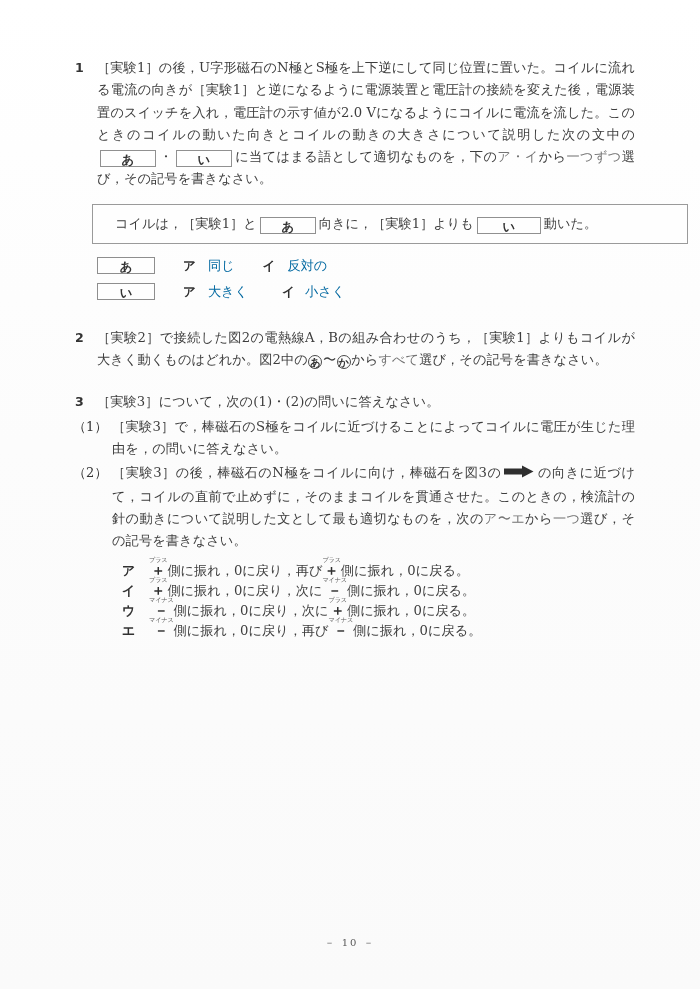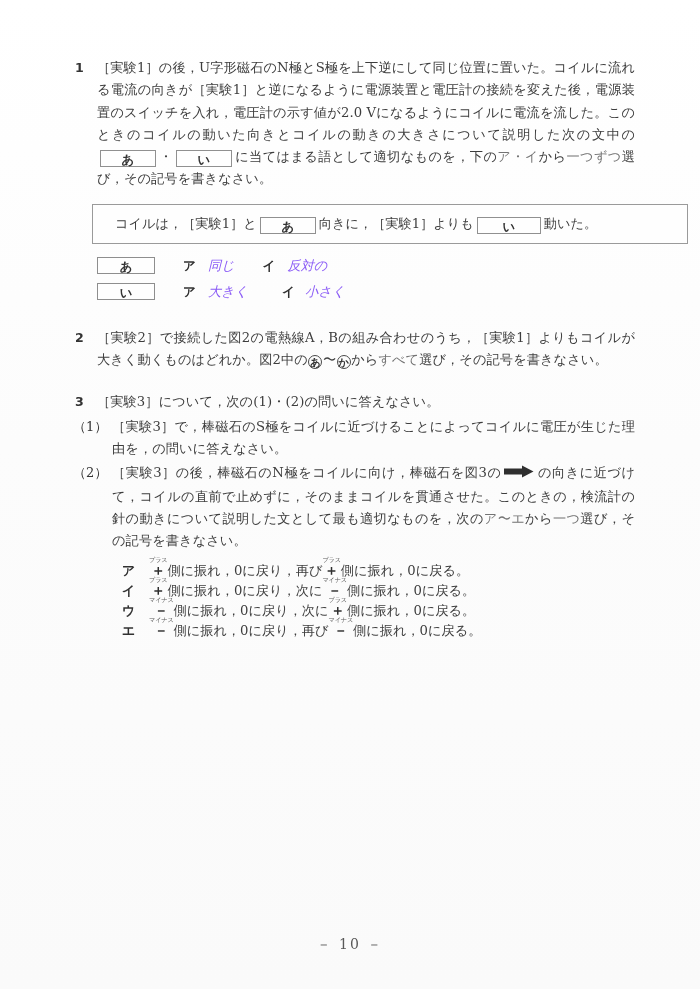--- a/index.html
+++ b/index.html
@@ -119,21 +119,21 @@
   .choice-row .opt {
     display: flex;
     align-items: baseline;
   }
   .choice-row .mk {
     font-family: "DejaVu Sans", "Liberation Sans", sans-serif;
     font-weight: 700;
     font-size: 12.6px;
     color: #303030;
   }
-  .choice-row .txt { color: #8b5cf6; font-style: italic; }
+  .choice-row .txt { color: #0369a1; }
   .c-a  { margin-left: 28px; }
   .c-a .txt { margin-left: 12px; }
   .c-b  { margin-left: 34px; }
   .c-b .txt { margin-left: 10px; }
 
   
   .circled {
     display: inline-block;
     width: 14px;
     height: 14px;
@@ -190,21 +190,21 @@
   }
   .gap-md { height: 20px; }
 
   
   .pagenum {
     position: absolute;
     left: 0;
     right: 0;
     top: 936px;
     text-align: center;
-    font-size: 14px;
+    font-size: 10px;
     letter-spacing: 2px;
     color: #585858;
     font-family: "DejaVu Serif", "Liberation Serif", serif;
   }
 </style>
 </head>
 <body>
 
 <div class="page">
   <div class="content">

